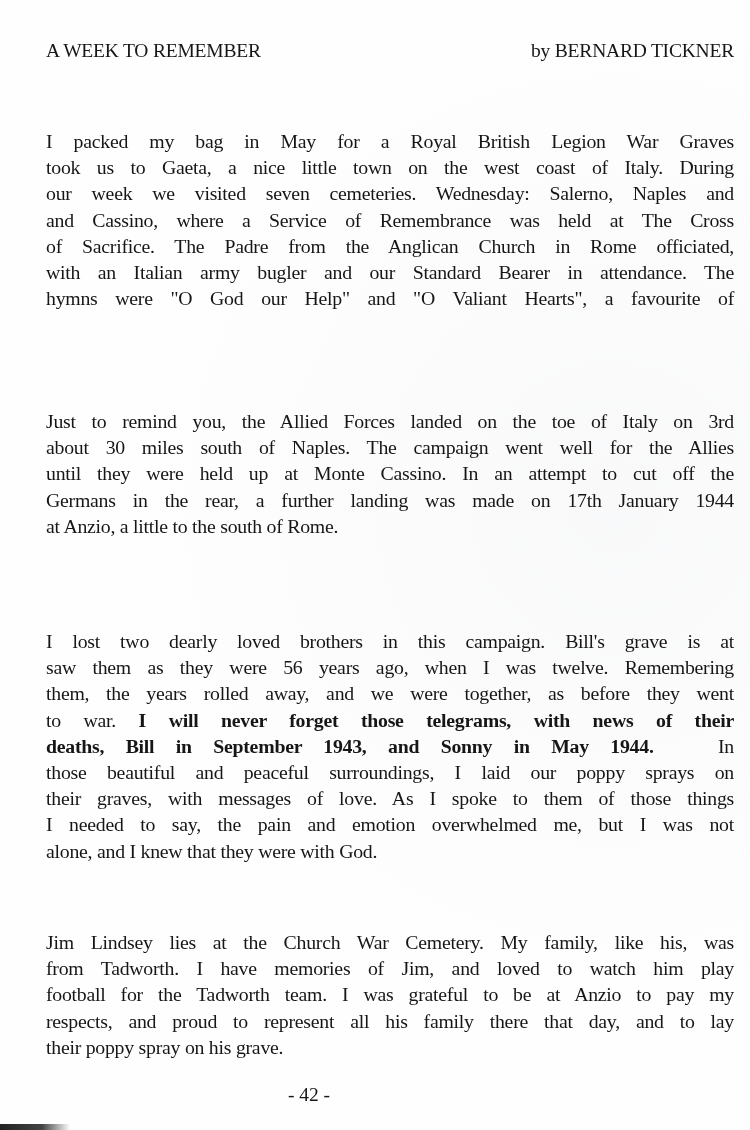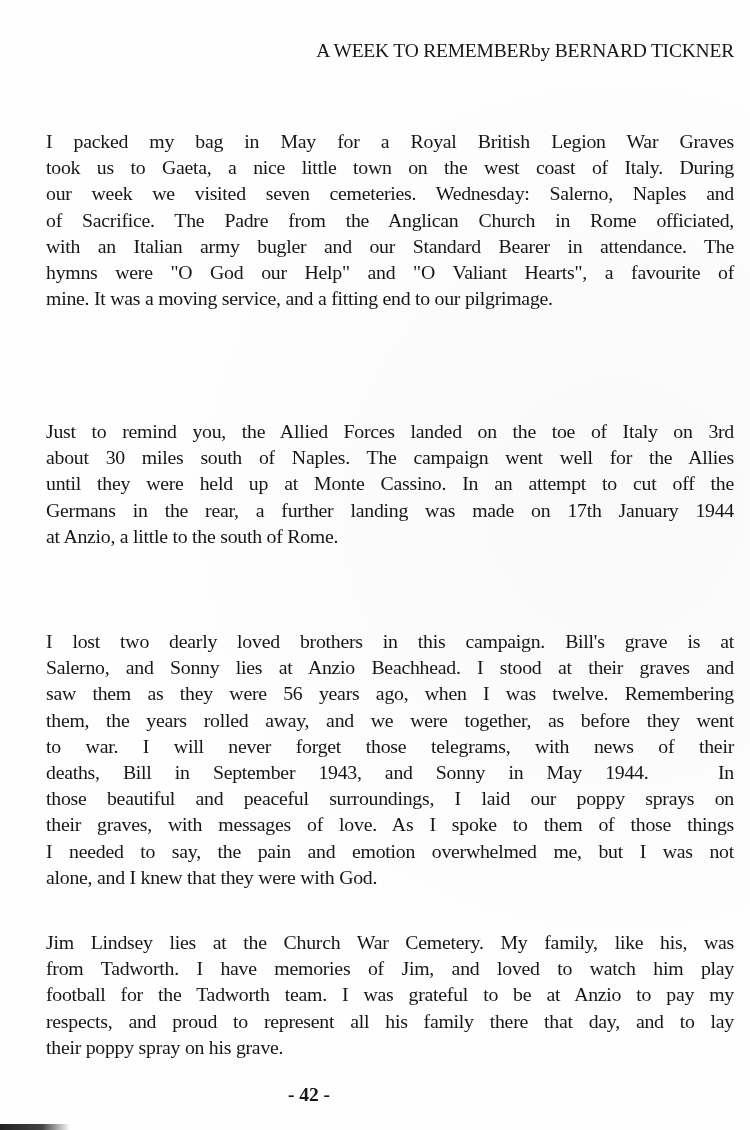--- a/index.html
+++ b/index.html
@@ -12,79 +12,78 @@
   }
   .page {
     position: absolute; left: 0; top: 0; width: 750px; height: 1130px;
     background:
       radial-gradient(ellipse at 82% 45%, rgba(200,205,215,0.10), rgba(255,255,255,0) 55%),
       #fefefe;
   }
   .header {
     position: absolute; top: 40px; left: 46px; right: 16px;
     height: 28px;
-    display: flex; justify-content: flex-end; align-items: baseline;
+    display: flex; justify-content: space-between; align-items: baseline;
     font-size: 19.5px; letter-spacing: -0.2px;
   }
   .header span { white-space: nowrap; }
   .para {
     position: absolute; left: 46px; width: 688px;
     font-size: 19.8px; line-height: 26.2px;
   }
   .line {
     display: block; height: 26.2px; white-space: nowrap;
     text-align: justify; text-align-last: justify;
     letter-spacing: -0.25px;
   }
   .line.last { text-align-last: left; }
-  .bold { font-weight: normal; }
+  .bold { font-weight: bold; }
   #p1 { top: 128px; }
-  #p2 { top: 418px; }
+  #p2 { top: 408px; }
   #p3 { top: 628px; }
   #p4 { top: 929px; }
   .page-number {
     position: absolute; top: 1084px; left: 0; width: 618px;
-    text-align: center; font-size: 19.5px; font-weight: bold;
+    text-align: center; font-size: 19.5px;
   }
   .scan-edge {
     position: absolute; left: 0; bottom: 0; width: 70px; height: 6px;
     background: linear-gradient(to right, #222 0%, #444 60%, rgba(0,0,0,0) 100%);
   }
 </style>
 </head>
 <body>
 
 <div class="page">
 
   <div class="header">
     <span>A WEEK TO REMEMBER</span>
     <span>by BERNARD TICKNER</span>
   </div>
 
   <div class="para" id="p1">
     <span class="line">I packed my bag in May for a Royal British Legion War Graves</span>
     <span class="line">took us to Gaeta, a nice little town on the west coast of Italy. During</span>
     <span class="line">our week we visited seven cemeteries. Wednesday: Salerno, Naples and</span>
+    <span class="line">and Cassino, where a Service of Remembrance was held at The Cross</span>
     <span class="line">of Sacrifice. The Padre from the Anglican Church in Rome officiated,</span>
     <span class="line">with an Italian army bugler and our Standard Bearer in attendance. The</span>
     <span class="line">hymns were "O God our Help" and "O Valiant Hearts", a favourite of</span>
-    <span class="line last">mine. It was a moving service, and a fitting end to our pilgrimage.</span>
   </div>
 
   <div class="para" id="p2">
     <span class="line">Just to remind you, the Allied Forces landed on the toe of Italy on 3rd</span>
     <span class="line">about 30 miles south of Naples. The campaign went well for the Allies</span>
     <span class="line">until they were held up at Monte Cassino. In an attempt to cut off the</span>
     <span class="line">Germans in the rear, a further landing was made on 17th January 1944</span>
     <span class="line last">at Anzio, a little to the south of Rome.</span>
   </div>
 
   <div class="para" id="p3">
     <span class="line">I lost two dearly loved brothers in this campaign. Bill's grave is at</span>
-    <span class="line">Salerno, and Sonny lies at Anzio Beachhead. I stood at their graves and</span>
     <span class="line">saw them as they were 56 years ago, when I was twelve. Remembering</span>
     <span class="line">them, the years rolled away, and we were together, as before they went</span>
     <span class="line"><span>to war. </span><span class="bold">I will never forget those telegrams, with news of their</span></span>
     <span class="line"><span class="bold">deaths, Bill in September 1943, and Sonny in May 1944.</span>&nbsp;&nbsp; <span>In</span></span>
     <span class="line">those beautiful and peaceful surroundings, I laid our poppy sprays on</span>
     <span class="line">their graves, with messages of love. As I spoke to them of those things</span>
     <span class="line">I needed to say, the pain and emotion overwhelmed me, but I was not</span>
     <span class="line last">alone, and I knew that they were with God.</span>
   </div>
 

